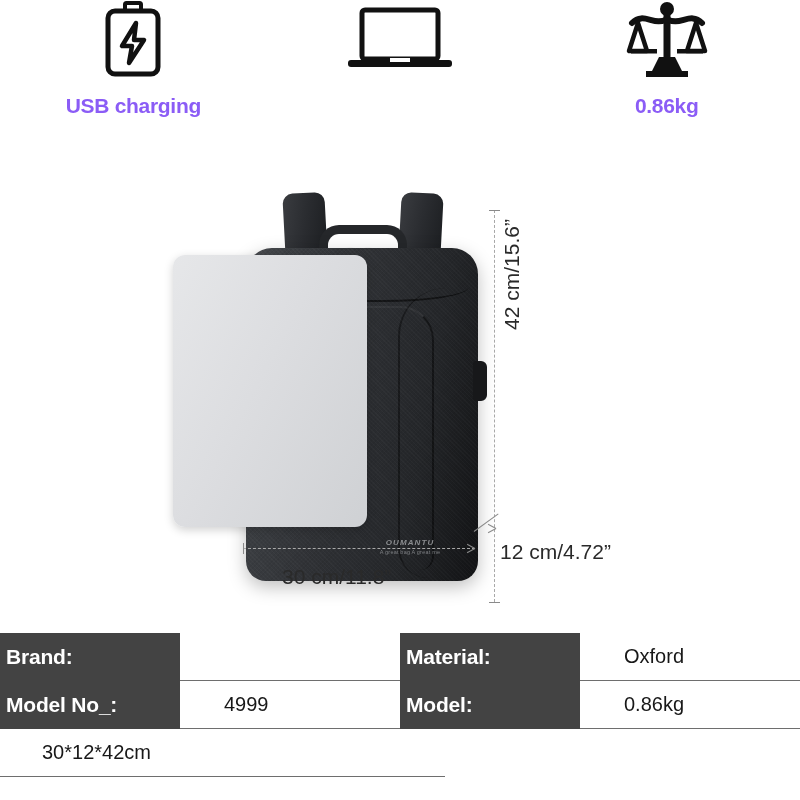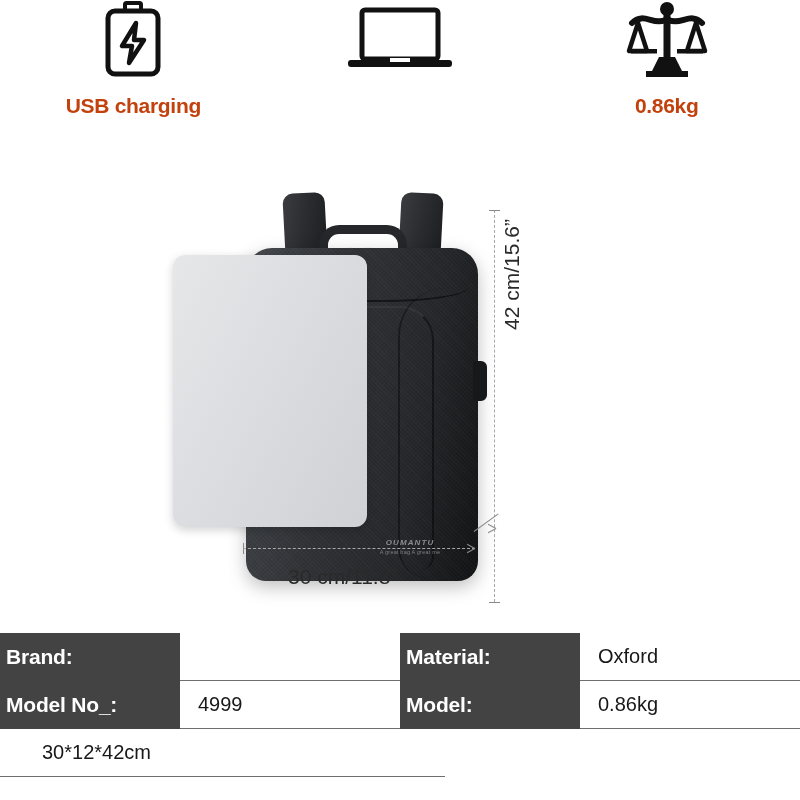--- a/index.html
+++ b/index.html
@@ -36,21 +36,21 @@
     height: 78px;
     display: flex;
     align-items: center;
     justify-content: center;
   }
   .feature-label {
     margin-top: 16px;
     font-size: 21px;
     font-weight: bold;
     letter-spacing: -0.3px;
-    color: #c2410c;
+    color: #8b5cf6;
     white-space: nowrap;
   }
 
   
   .stage {
     position: absolute;
     top: 140px;
     left: 0;
     width: 800px;
     height: 480px;
@@ -229,21 +229,21 @@
     border-top: 1px dashed #a8a8a8;
   }
   .dim-cap.h-left {
     left: 243px; top: 403px;
     width: 0; height: 11px;
     border-top: none;
     border-left: 1px solid #8a8a8a;
   }
   .dim-h-label {
     position: absolute;
-    left: 288px;
+    left: 282px;
     top: 425px;
     font-size: 21px;
     color: #2a2a2a;
     white-space: nowrap;
   }
 
   .dim-d-line {
     position: absolute;
     left: 474px;
     top: 391px;
@@ -311,21 +311,21 @@
     letter-spacing: -0.2px;
     white-space: nowrap;
   }
   .spec-val {
     flex: 1;
     border-bottom: 1.5px solid #6e6e6e;
     font-size: 20px;
     color: #181818;
     display: flex;
     align-items: center;
-    padding-left: 18px;
+    padding-left: 44px;
     box-sizing: border-box;
     white-space: nowrap;
   }
   .spec-val.pad-sm { padding-left: 42px; }
 </style>
 </head>
 <body>
 
 <div class="feature-row">
 
@@ -397,20 +397,21 @@
   <div class="dim-cap v-bottom"></div>
   <div class="dim-v-label">42 cm/15.6”</div>
 
   <div class="dim-h-line"></div>
   <div class="dim-cap h-left"></div>
   <div class="arrow-head a1"></div>
   <div class="dim-h-label">30 cm/11.8”</div>
 
   <div class="dim-d-line"></div>
   <div class="arrow-head a2"></div>
+  <div class="dim-d-label">12 cm/4.72”</div>
 
 </div>
 
 <div class="spec-table">
 
   <div class="spec-row">
     <div class="spec-cellgroup">
       <div class="spec-key">Brand:</div>
       <div class="spec-val"></div>
     </div>

